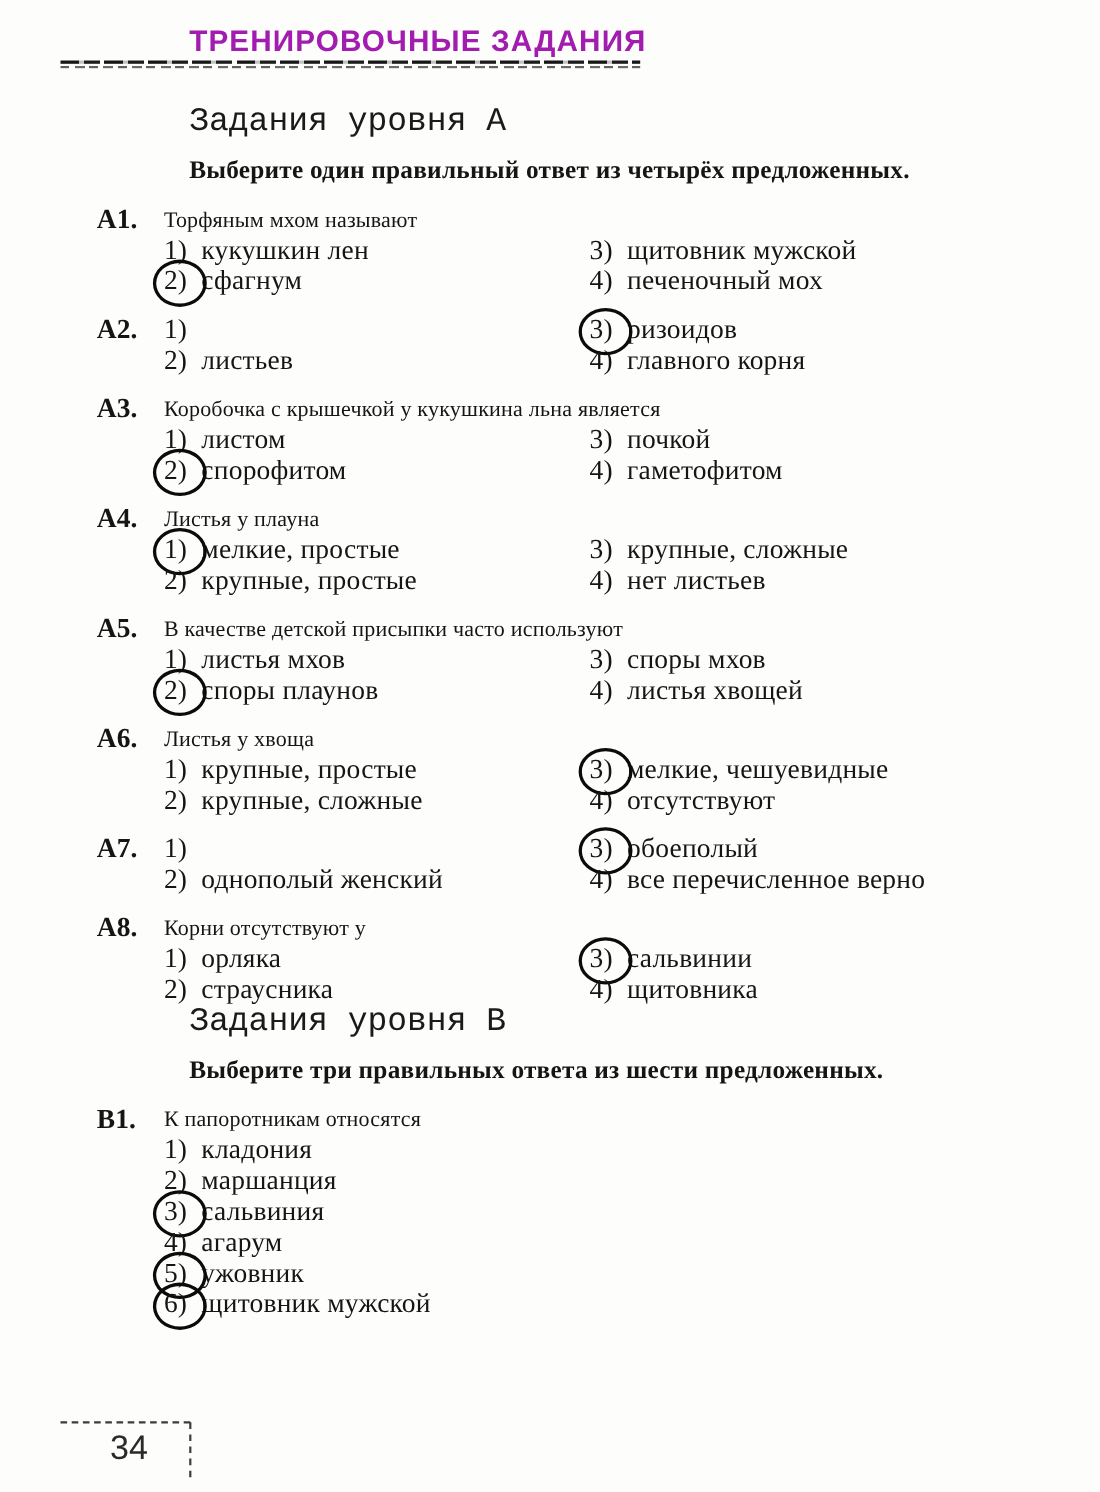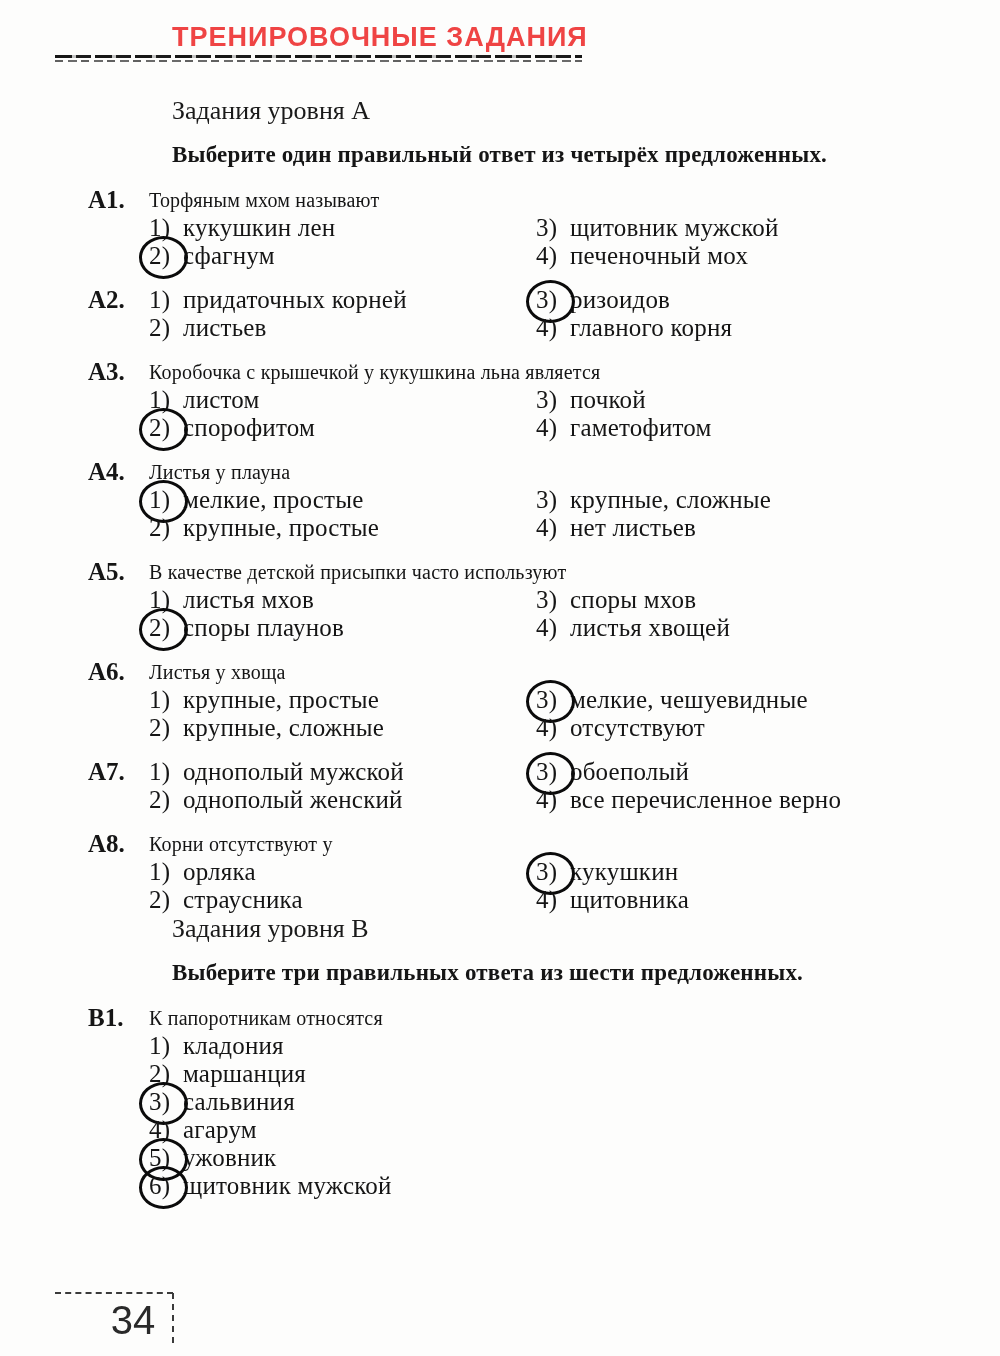--- a/index.html
+++ b/index.html
@@ -12,42 +12,42 @@
     overflow:hidden;
   }
   .page { position:absolute; inset:0; }
 
   
   .header-title {
     position:absolute; top:22px; left:172px; width:396px;
     text-align:right;
     font-family:"Liberation Sans", sans-serif;
     font-weight:bold; font-size:27px; letter-spacing:1px;
-    color:#ef4444;
+    color:#a21caf;
     white-space:nowrap;
   }
   .header-rule {
     position:absolute; top:55px; left:55px; width:527px; height:8px;
   }
   .header-rule .rule-a {
     height:3px;
     background:repeating-linear-gradient(90deg,#161616 0 17px, rgba(20,20,20,.25) 17px 21px, #1c1c1c 21px 36px, rgba(0,0,0,0) 36px 40px);
   }
   .header-rule .rule-b {
     height:2px; margin-top:2px; opacity:.75;
     background:repeating-linear-gradient(90deg,#2c2c2c 0 8px, rgba(0,0,0,0) 8px 13px, #3a3a3a 13px 22px, rgba(0,0,0,0) 22px 26px);
   }
 
   
   .content { position:absolute; top:96px; left:0; width:1000px; }
 
   .section-title {
     margin:0 0 0 172px;
-    font-family:Liberation Serif, serif;
-    font-weight:400; font-size:26px; line-height:30px;
+    font-family:Liberation Mono, monospace;
+    font-weight:400; font-size:30px; line-height:30px;
     color:#1a1a1a;
   }
   .section-b-title { }
   .instruction {
     margin:14px 0 0 172px;
     font-weight:bold; font-size:23px; line-height:30px;
     letter-spacing:.2px;
   }
 
   .question { display:flex; margin:16px 0 0 88px; }
@@ -88,23 +88,23 @@
   .footer-rule-h {
     position:absolute; left:55px; top:1292px; width:118px; height:0;
     border-top:2.5px dashed #3b3b3b;
   }
   .footer-rule-v {
     position:absolute; left:172px; top:1293px; height:50px; width:0;
     border-left:2px dashed #3b3b3b;
   }
   .page-number {
     position:absolute; left:100px; top:1298px; width:66px;
-    text-align:center;
+    text-align:left;
     font-family:"Liberation Sans", sans-serif;
-    font-size:40px; color:#2a2a2a;
+    font-size:31px; color:#2a2a2a;
   }
 </style>
 </head>
 <body>
 
 <div class="page">
 
   <div class="header-title">ТРЕНИРОВОЧНЫЕ ЗАДАНИЯ</div>
 
   <div class="header-rule">
@@ -139,21 +139,20 @@
               </div>
             </div>
           </div>
         </div>
         <div class="question">
           <div class="q-label">А2.</div>
           <div class="q-body">
             <div class="options cols-2">
               <div class="option">
                 <span class="num">1)</span>
-                <span class="opt-text">придаточных корней</span>
               </div>
               <div class="option">
                 <span class="num">2)</span>
                 <span class="opt-text">листьев</span>
               </div>
               <div class="option">
                 <span class="num"><span class="circle-mark"></span>3)</span>
                 <span class="opt-text">ризоидов</span>
               </div>
               <div class="option">
@@ -258,21 +257,20 @@
               </div>
             </div>
           </div>
         </div>
         <div class="question">
           <div class="q-label">А7.</div>
           <div class="q-body">
             <div class="options cols-2">
               <div class="option">
                 <span class="num">1)</span>
-                <span class="opt-text">однополый мужской</span>
               </div>
               <div class="option">
                 <span class="num">2)</span>
                 <span class="opt-text">однополый женский</span>
               </div>
               <div class="option">
                 <span class="num"><span class="circle-mark"></span>3)</span>
                 <span class="opt-text">обоеполый</span>
               </div>
               <div class="option">
@@ -290,21 +288,21 @@
               <div class="option">
                 <span class="num">1)</span>
                 <span class="opt-text">орляка</span>
               </div>
               <div class="option">
                 <span class="num">2)</span>
                 <span class="opt-text">страусника</span>
               </div>
               <div class="option">
                 <span class="num"><span class="circle-mark"></span>3)</span>
-                <span class="opt-text">кукушкин</span>
+                <span class="opt-text">сальвинии</span>
               </div>
               <div class="option">
                 <span class="num">4)</span>
                 <span class="opt-text">щитовника</span>
               </div>
             </div>
           </div>
         </div>
       </section>
       <section class="section">

